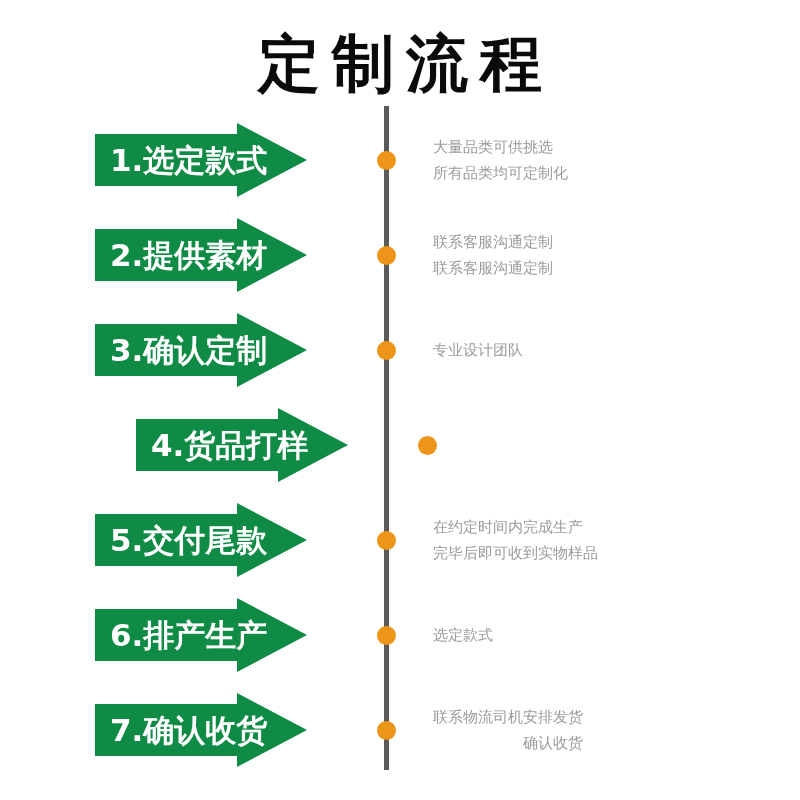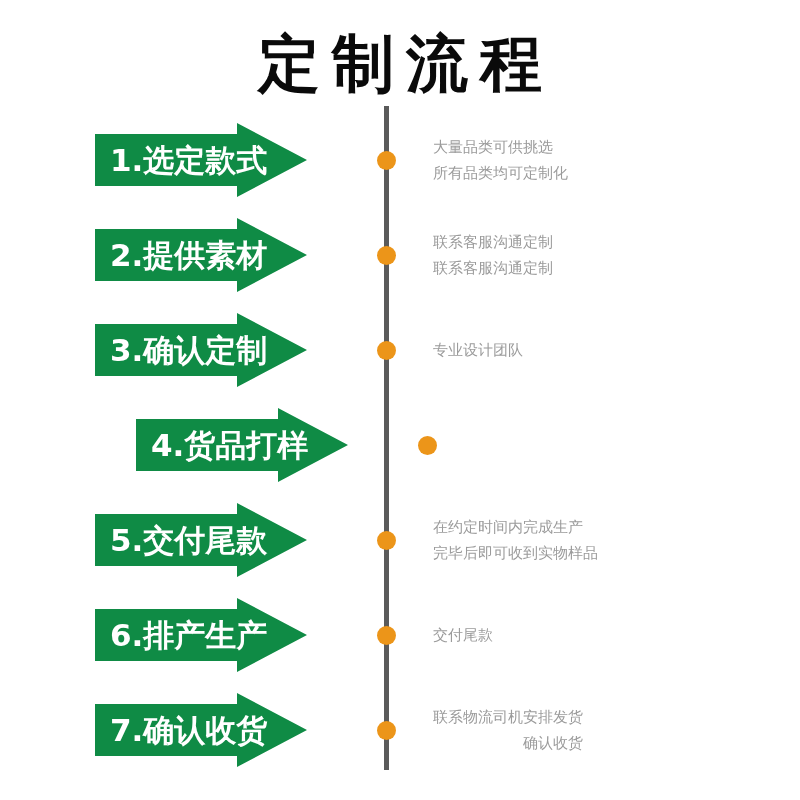--- a/index.html
+++ b/index.html
@@ -138,21 +138,21 @@
       <div>在约定时间内完成生产</div>
       <div>完毕后即可收到实物样品</div>
     </div>
   </div>
 
   <div class="step-row" style="top: 598px;">
     <span class="arrow-label">6.排产生产</span>
     <div class="arrow"></div>
     <div class="dot"></div>
     <div class="desc">
-      <div>交付尾款</div>
+      <div>选定款式</div>
 
     </div>
   </div>
 
   <div class="step-row" style="top: 693px; text-align: right;">
     <span class="arrow-label">7.确认收货</span>
     <div class="arrow"></div>
     <div class="dot"></div>
     <div class="desc">
       <div>联系物流司机安排发货</div>

